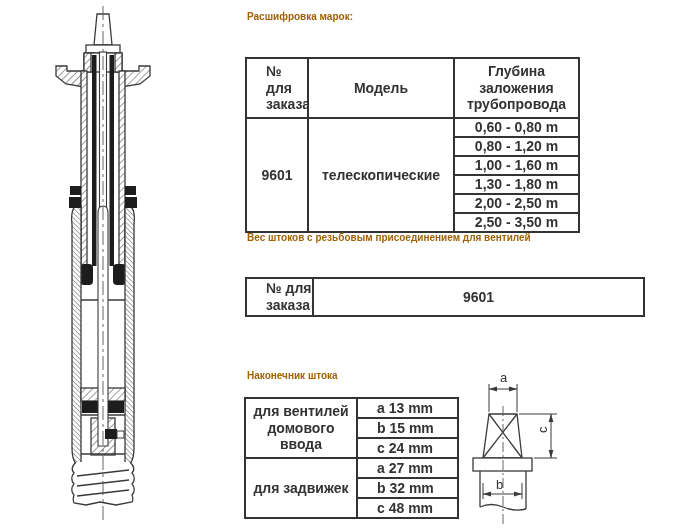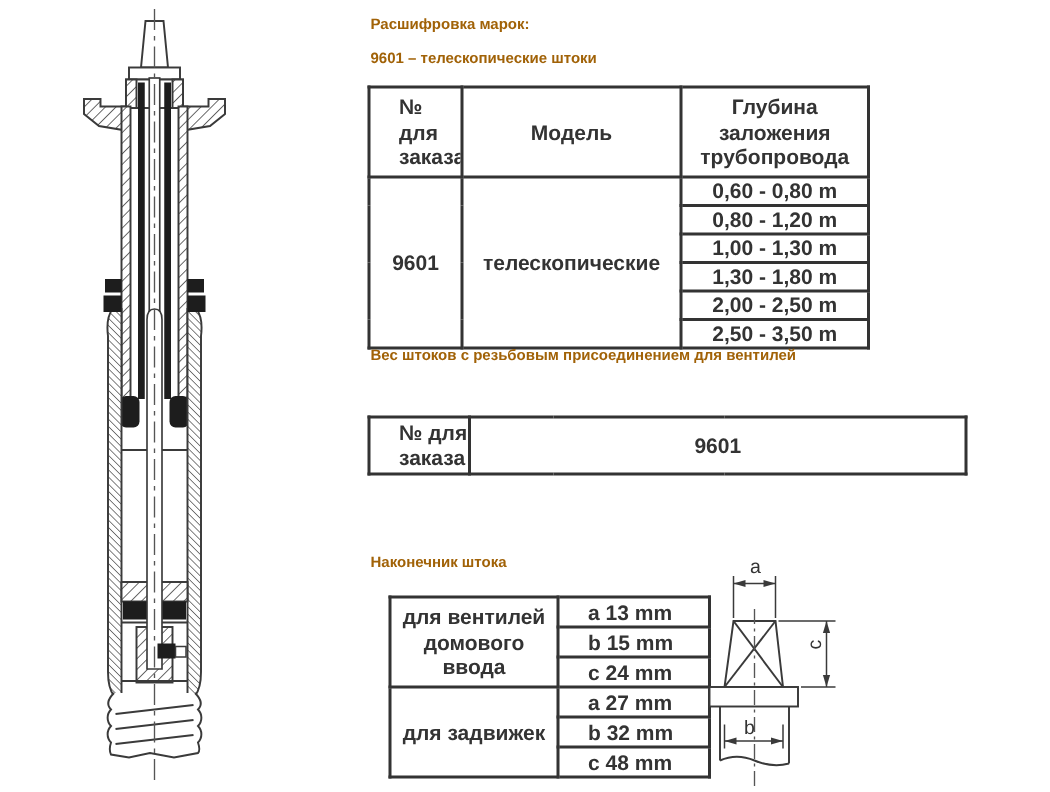--- a/index.html
+++ b/index.html
@@ -13,21 +13,21 @@
   td{border:2px solid #333;font-size:14px;font-weight:bold;color:#333;
      padding:0;overflow:hidden;vertical-align:middle;line-height:1.18;}
   td.c{text-align:center;}
   td.l{text-align:left;padding-left:19px;}
   #tbl1{left:245px;top:57px;width:333px;}
   #tbl1 .hrow td{height:58px;}
   #tbl1 .drow td{height:17px;}
   #tbl2{left:245px;top:277px;width:398px;}
   #tbl2 .r1 td{height:36px;}
   #tbl2 .r2 td, #tbl2 .r3 td{height:18px;}
-  #tbl3{left:259px;top:397px;width:213px;}
+  #tbl3{left:244px;top:397px;width:213px;}
   #tbl3 td{height:18px;}
   .block-label span{display:block;}
   svg{position:absolute;}
   #rodSvg{left:28px;top:0;}
   #tipSvg{left:458px;top:368px;}
 </style>
 </head>
 <body>
 
 <div class="page">
@@ -96,21 +96,20 @@
       <line x1="49" y1="476" x2="101" y2="470"></line>
       <line x1="49" y1="486" x2="101" y2="480"></line>
       <line x1="49" y1="496" x2="101" y2="490"></line>
 
       <line x1="75" y1="6" x2="75" y2="522" stroke="#555" stroke-width="0.9" stroke-dasharray="14 4 3 4"></line>
     </g>
   </svg>
 
   <div class="sec-title" style="left:247px;top:5px;">
     <div class="title-line">Расшифровка марок:</div>
-    <div class="title-line">9601 – телескопические штоки</div>
   </div>
 
   <table id="tbl1">
     <colgroup>
         <col style="width:62px">
         <col style="width:146px">
         <col style="width:125px">
       </colgroup>
     <tbody>
         <tr class="hrow">
@@ -120,21 +119,21 @@
     </tr>
     <tr class="drow">
       <td class="c" rowspan="6">9601</td>
       <td class="c" rowspan="6">телескопические</td>
       <td class="c">0,60 - 0,80 m</td>
     </tr>
     <tr class="drow">
           <td class="c">0,80 - 1,20 m</td>
         </tr>
     <tr class="drow">
-          <td class="c">1,00 - 1,30 m</td>
+          <td class="c">1,00 - 1,60 m</td>
         </tr>
     <tr class="drow">
           <td class="c">1,30 - 1,80 m</td>
         </tr>
     <tr class="drow">
           <td class="c">2,00 - 2,50 m</td>
         </tr>
     <tr class="drow">
           <td class="c">2,50 - 3,50 m</td>
         </tr>

